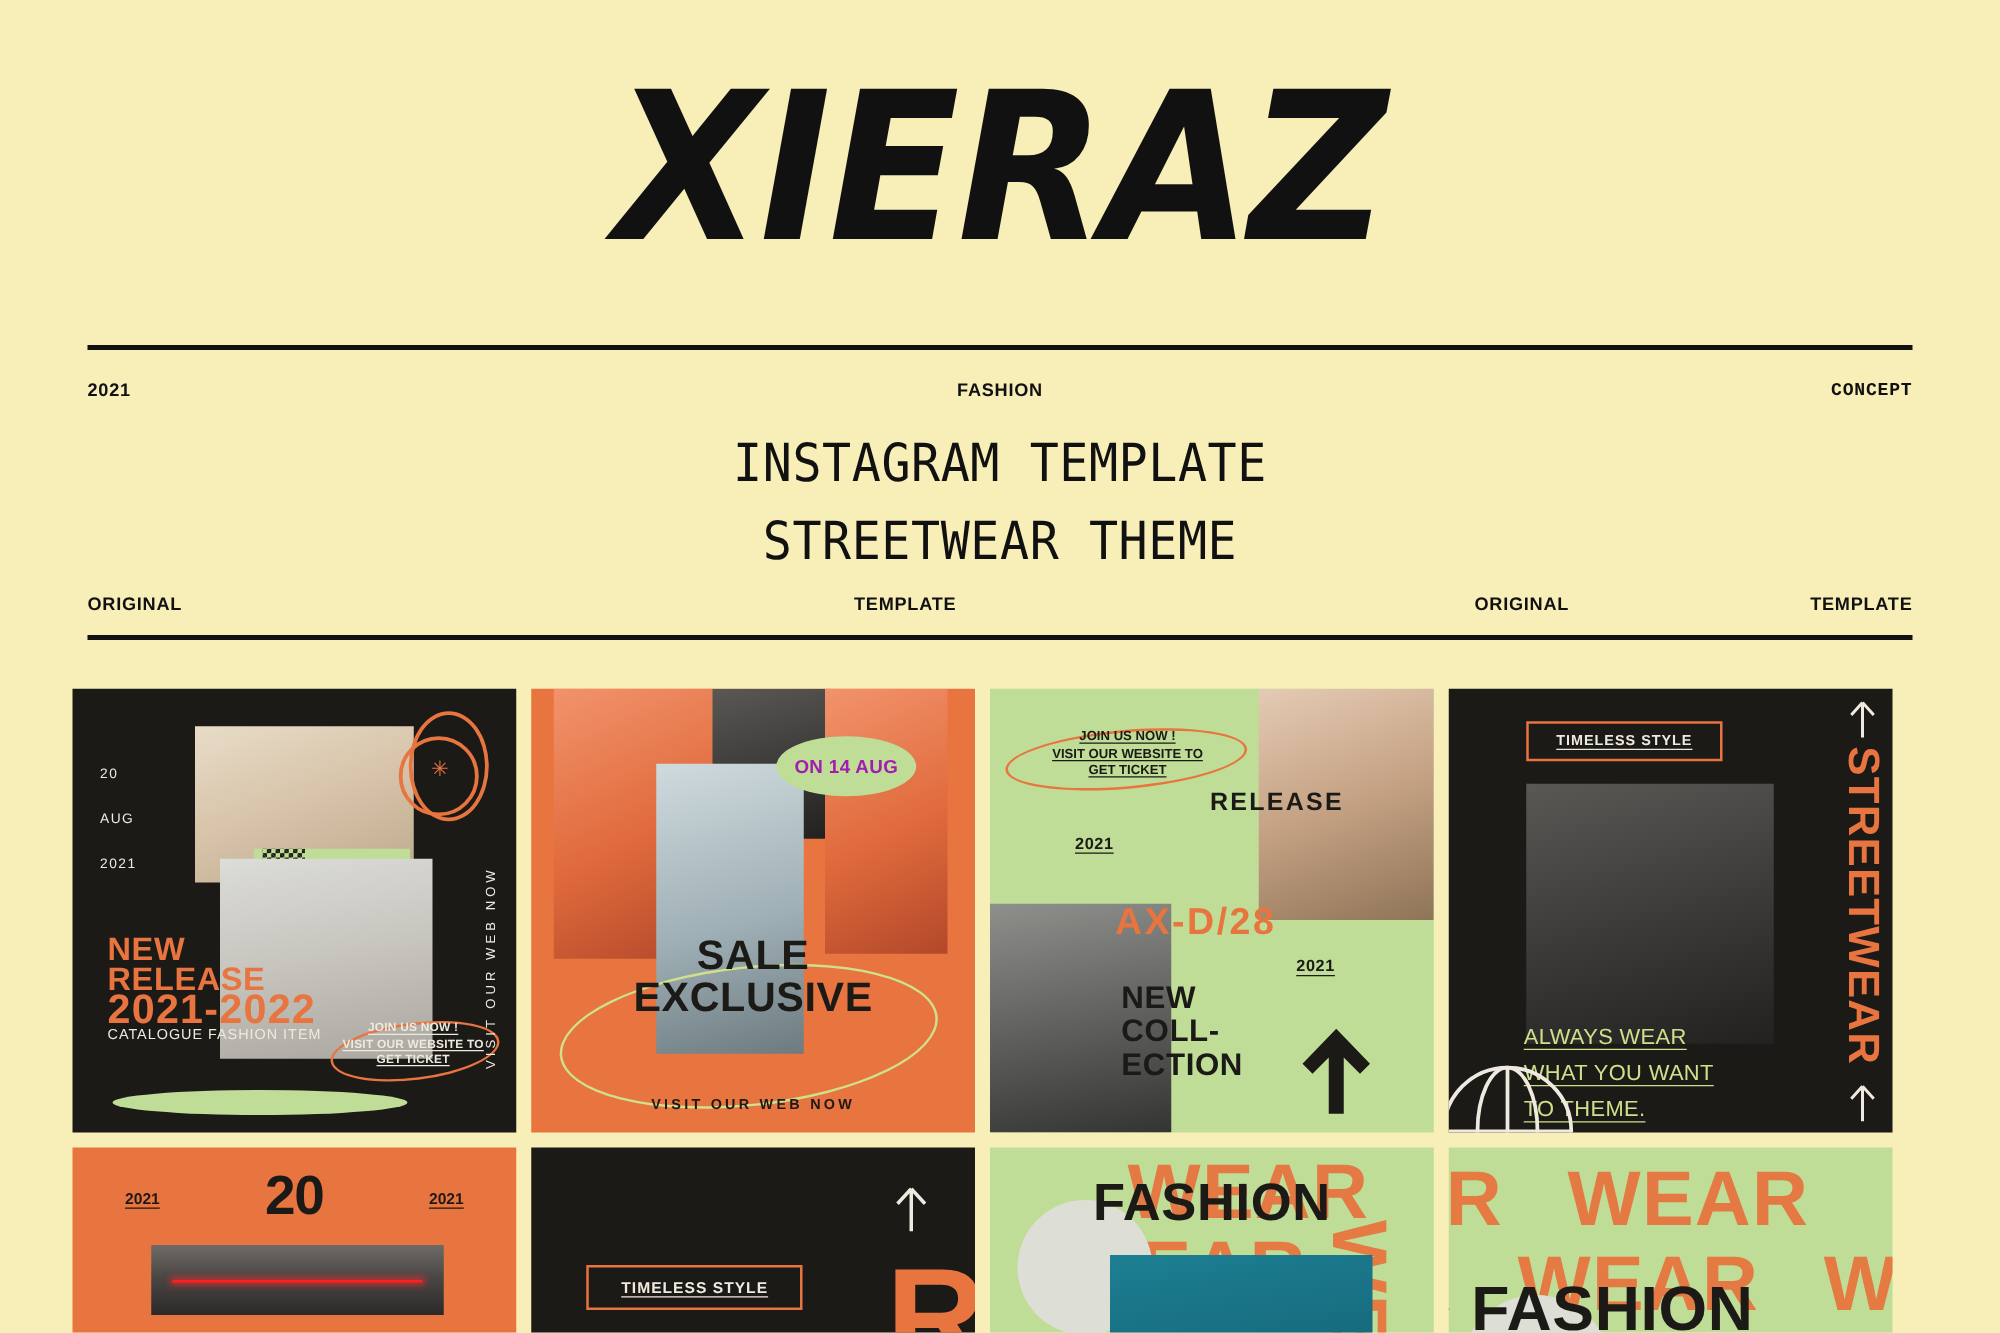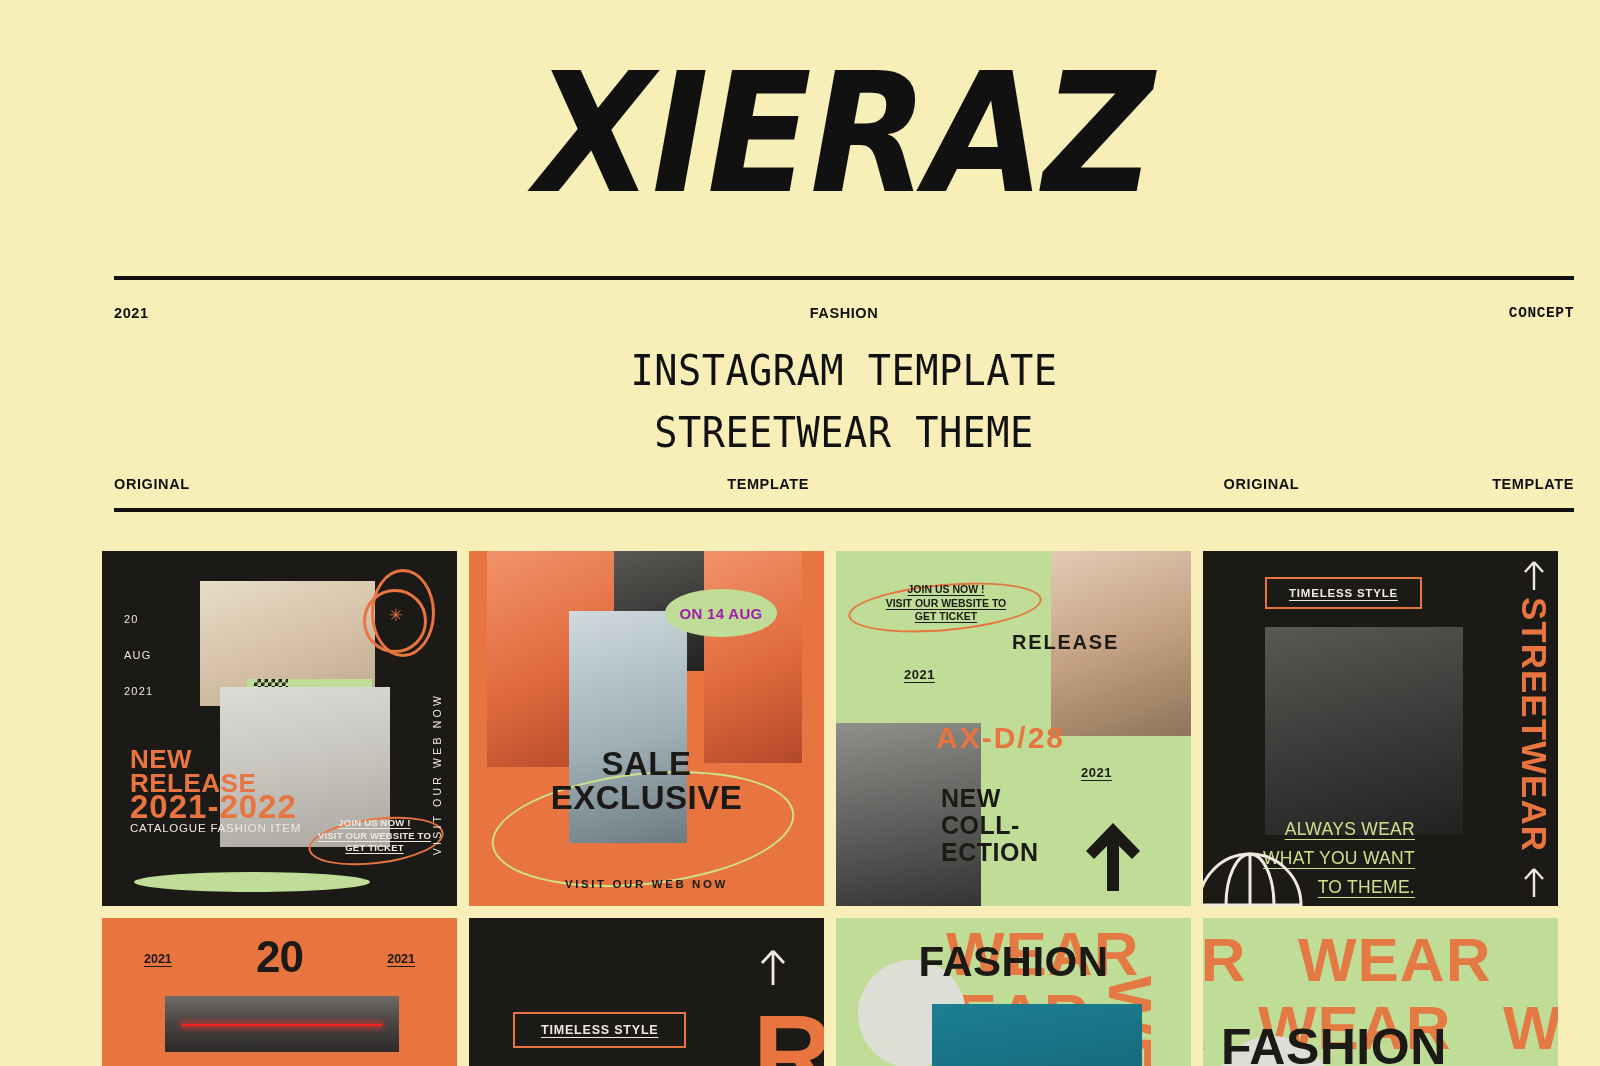--- a/index.html
+++ b/index.html
@@ -2,21 +2,21 @@
 <html><head>
 <meta charset="utf-8">
 <style>
   html,body{margin:0;padding:0;}
   body{
     width:1600px;height:1066px;overflow:hidden;
     background:#f8eeb8;
     font-family:"Liberation Sans","DejaVu Sans",sans-serif;
     color:#111;
   }
-  .page{position:relative;width:1464px;height:1066px;margin-left:44px;}
+  .page{position:relative;width:1464px;height:1066px;}
 
   
   .brand{
     position:absolute;left:0;top:52px;width:1600px;
     text-align:center;
     font-family:"DejaVu Sans","Liberation Sans",sans-serif;
     font-weight:700;font-style:italic;
     font-size:165px;line-height:165px;
     letter-spacing:-2px;
     transform:scaleX(0.93);
@@ -144,21 +144,21 @@
   .c3-newcoll{position:absolute;left:105px;top:234px;color:#1b1a17;font-weight:700;
     font-size:25px;line-height:27px;letter-spacing:0.5px;}
   .c3-arrow{position:absolute;left:246px;top:270px;}
 
   
   .c4-tag{position:absolute;left:62px;top:26px;padding:8px 22px;border:2px solid #e8743f;
     color:#efe9df;font-size:11.5px;font-weight:700;letter-spacing:0.8px;}
   .c4-tag span{text-decoration:underline;text-underline-offset:3px;}
   .c4-photo{left:62px;top:76px;width:198px;height:208px;}
   .c4-quote{position:absolute;left:60px;top:264px;color:#cfe08b;font-size:17.5px;
-    line-height:29px;letter-spacing:0.3px;text-align:right;}
+    line-height:29px;letter-spacing:0.3px;}
   .c4-quote span{text-decoration:underline;text-underline-offset:4px;}
   .c4-vert{position:absolute;right:4px;top:46px;color:#e8743f;font-weight:700;
     font-size:35px;letter-spacing:1px;writing-mode:vertical-rl;}
   .c4-up1{position:absolute;right:12px;top:10px;}
   .c4-up2{position:absolute;right:12px;bottom:8px;}
   .c4-globe{position:absolute;left:-8px;bottom:-54px;width:110px;height:110px;}
 
   
   .c5-2021L{position:absolute;left:42px;top:34px;color:#1b1a17;font-size:12.5px;font-weight:700;
     text-decoration:underline;text-underline-offset:3px;}

